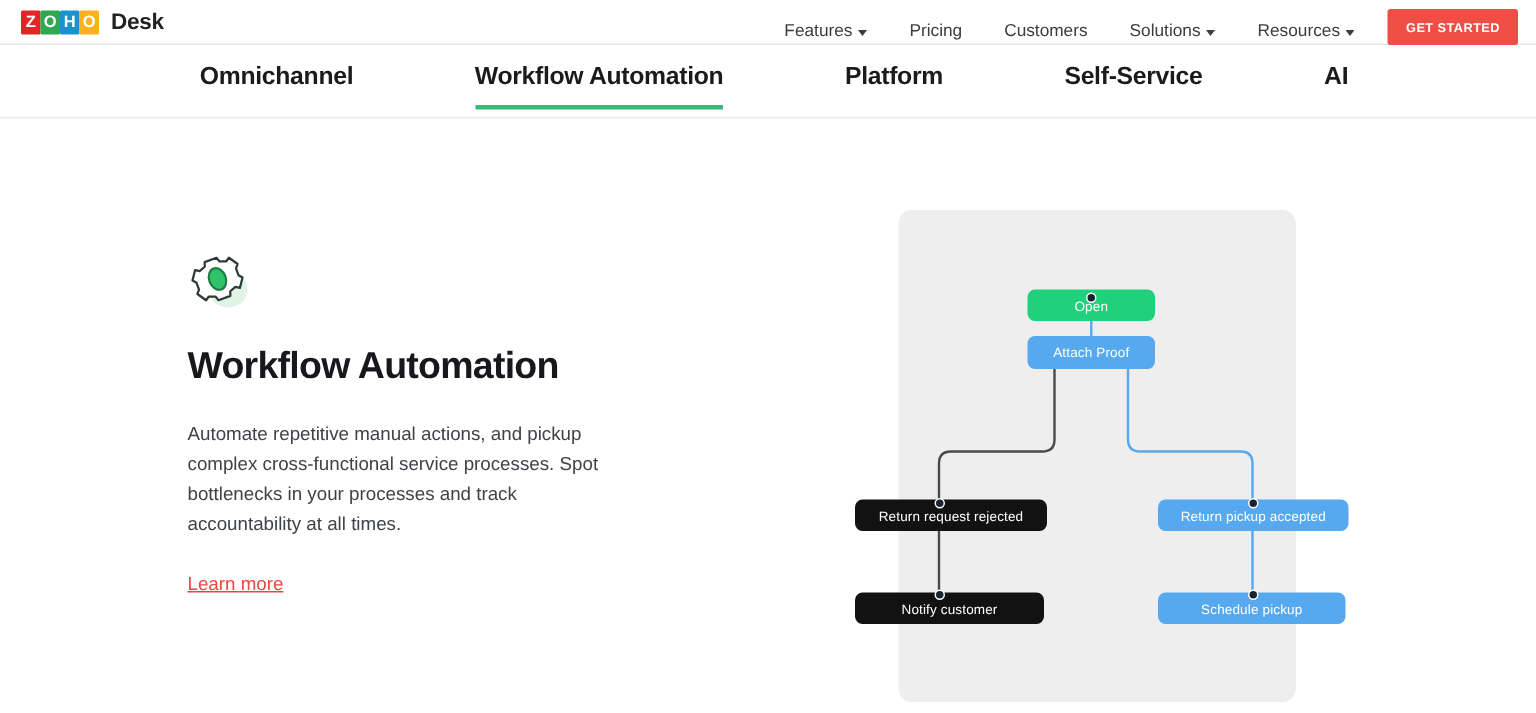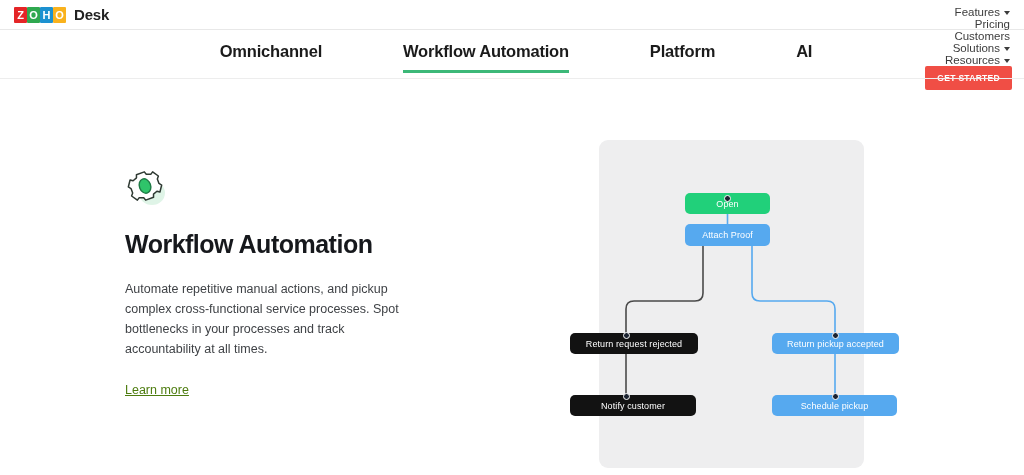--- a/index.html
+++ b/index.html
@@ -27,21 +27,21 @@
     color:#ffffff; font-size:11px; font-weight:bold;
     font-family:"Liberation Sans", sans-serif;
     line-height:1;
   }
   .zl-z { background:#e42527; border-radius:1px; }
   .zl-o1 { background:#2fa84f; border-radius:1px; }
   .zl-h { background:#1c91d0; border-radius:1px; }
   .zl-o2 { background:#f9b21d; border-radius:1px; }
   .brand-name { font-size:15px; font-weight:bold; color:#222; letter-spacing:-0.2px; }
 
-  .topnav { margin-left:auto; display:flex; align-items:flex-end; height:18px;flex-direction:column; }
+  .topnav { margin-left:auto; display:flex; align-items:flex-start; height:18px; }
   .topnav-item {
     font-size:11.5px; color:#3c3c3c; padding:0 14px;
     display:flex; align-items:center; gap:4px; height:30px; cursor:pointer;
     white-space:nowrap;
   }
   .caret {
     width:0; height:0; border-left:3.5px solid transparent;
     border-right:3.5px solid transparent; border-top:4px solid #3c3c3c;
     display:inline-block; margin-top:2px;
   }
@@ -73,21 +73,21 @@
   .gear-wrap { width:44px; height:44px; position:relative; margin-bottom:22px; }
   .feature-title {
     font-size:25px; font-weight:bold; color:#16181c;
     letter-spacing:-0.5px; margin-bottom:20px; line-height:1.1;
   }
   .feature-desc {
     font-size:12.5px; color:#3f4246; line-height:1.62; width:288px;
     margin-bottom:20px;
   }
   .learn-link {
-    font-size:12.5px; color:#4d7c0f; text-decoration:underline;
+    font-size:12.5px; color:#ef4444; text-decoration:underline;
     font-weight:500; cursor:pointer; display:inline-block;
   }
 
   
   .diagram-panel {
     position:absolute; left:599px; top:140px; width:265px; height:328px;
     background:#eeeeef; border-radius:9px;
   }
   .diagram-stage { position:absolute; left:0; top:0; width:1024px; height:475px; pointer-events:none; }
   .node {
@@ -138,20 +138,21 @@
       <i class="caret"></i>
     </div>
     <button class="cta-btn">GET STARTED</button>
   </nav>
 </div>
 
 <div class="tabbar">
   <div class="tab">Omnichannel</div>
   <div class="tab active">Workflow Automation</div>
   <div class="tab">Platform</div>
+  <div class="tab">Self-Service</div>
   <div class="tab">AI</div>
 </div>
 
 <div class="left-col">
   <div class="gear-wrap">
     <svg width="44" height="44" viewBox="0 0 44 44" xmlns="http://www.w3.org/2000/svg">
       <ellipse cx="27" cy="28" rx="13" ry="12" fill="#d9f2e3" opacity="0.85"></ellipse>
       <g transform="translate(20,21) rotate(-20)">
         <path d="M -4.2,-13.5 L 4.2,-13.5 L 5.2,-10.6 L 9.4,-9.0 L 12.0,-10.7 L 16.0,-4.8
                  L 14.0,-2.4 L 14.0,2.4 L 16.0,4.8 L 12.0,10.7 L 9.4,9.0 L 5.2,10.6

